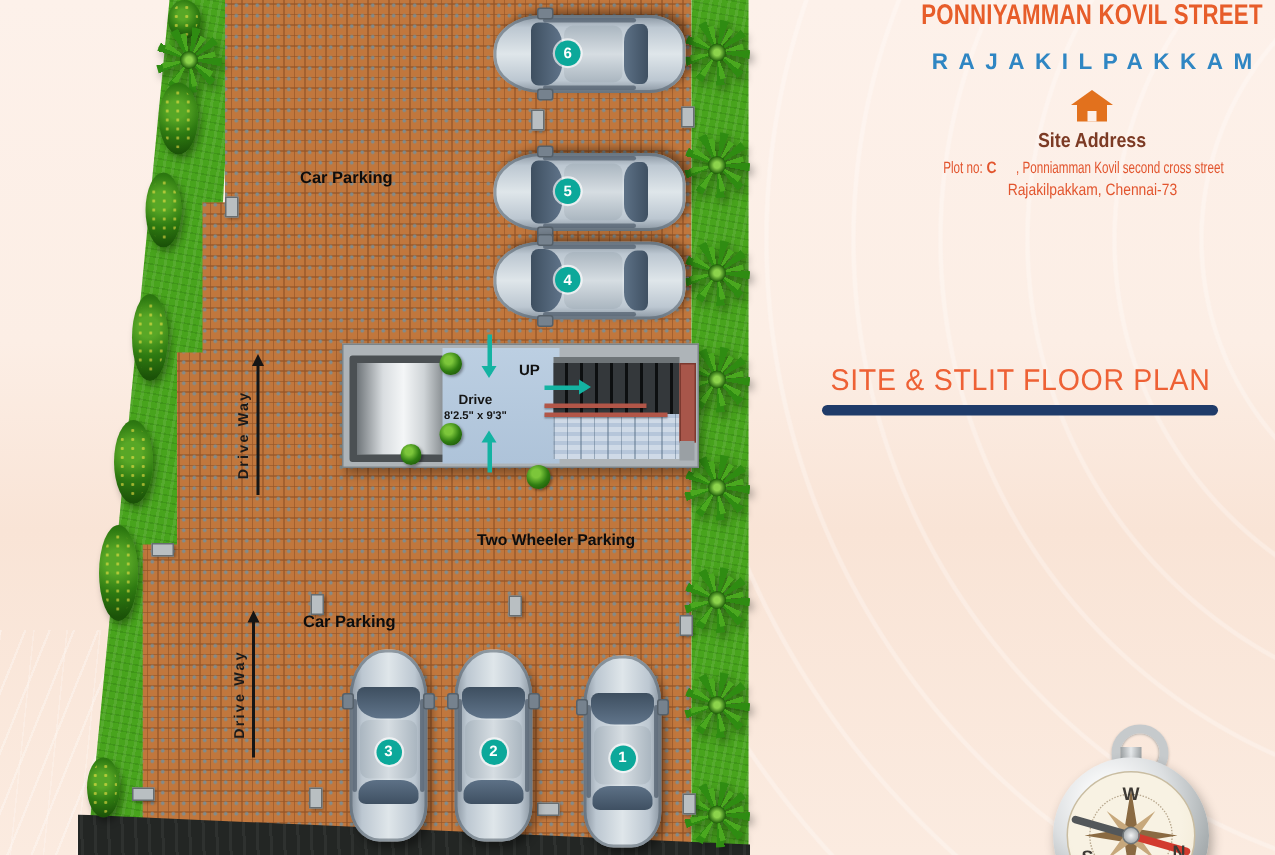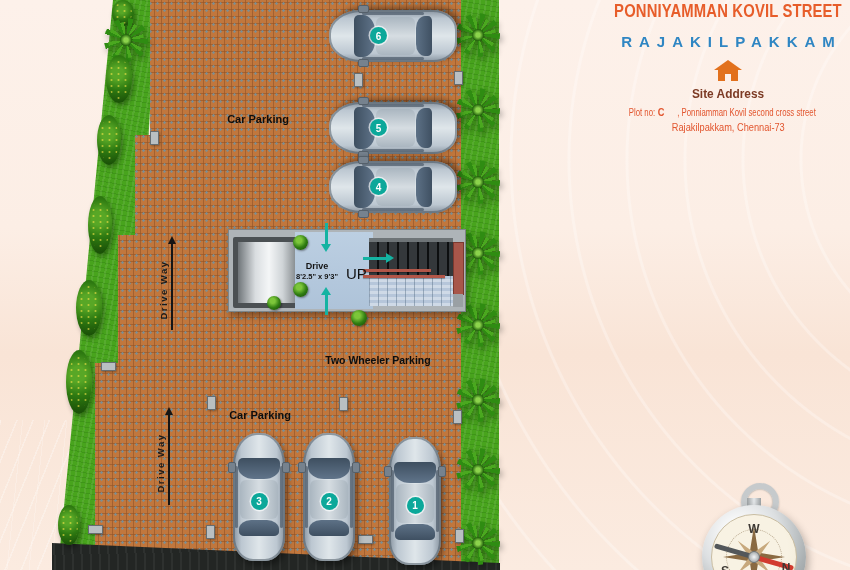--- a/index.html
+++ b/index.html
@@ -104,28 +104,28 @@
       border:5.5px solid transparent;border-top:8px solid #14b3a2;}
   .t-arrow.up::after{content:"";position:absolute;left:-4px;top:-8px;
       border:5.5px solid transparent;border-bottom:8px solid #14b3a2;}
   .t-arrow-right{position:absolute;height:3px;background:#14b3a2;}
   .t-arrow-right::after{content:"";position:absolute;right:-8px;top:-4px;
       border:5.5px solid transparent;border-left:8px solid #14b3a2;}
   .d-arrow{position:absolute;width:2px;background:#151515;}
   .d-arrow::before{content:"";position:absolute;left:-3.5px;top:-8px;
       border:4.5px solid transparent;border-bottom:8px solid #151515;}
   
-  .plan-label{position:absolute;color:#0d0d0d;font-weight:bold;white-space:nowrap;text-align:center;}
+  .plan-label{position:absolute;color:#0d0d0d;font-weight:bold;white-space:nowrap;}
   .lbl-11{font-size:11px;} .lbl-10{font-size:10.5px;}
   .driveway-label{position:absolute;color:#1a1a1a;font-weight:bold;font-size:9.5px;letter-spacing:1.5px;
       white-space:nowrap;transform:translate(-50%,-50%) rotate(-90deg);}
   .lobby-text{position:absolute;left:58px;top:31px;width:60px;text-align:center;color:#141414;}
   .lobby-text .l1{font-size:9px;font-weight:bold;}
   .lobby-text .l2{font-size:7.5px;font-weight:bold;margin-top:1px;}
-  .up-label{position:absolute;left:117px;top:35px;font-size:15px;font-weight:normal;color:#111;}
+  .up-label{position:absolute;left:117px;top:12px;font-size:10px;font-weight:bold;color:#111;}
   
   .header{position:absolute;left:550px;top:0;width:356px;text-align:center;}
   .hdr-street{color:#e75d2a;font-weight:bold;font-size:19px;letter-spacing:.2px;}
   .hdr-street span{display:inline-block;transform:scaleX(.78);transform-origin:center;white-space:nowrap;}
   .hdr-locality{color:#2f86c3;font-weight:bold;font-size:15px;letter-spacing:7px;text-indent:7px;margin-top:11px;}
   .house{position:relative;width:30px;height:22px;margin:10px auto 0;}
   .house .roof{width:0;height:0;margin:0 auto;border-left:14px solid transparent;
       border-right:14px solid transparent;border-bottom:10px solid #e2711d;}
   .house .base{width:20px;height:11px;margin:0 auto;background:#e2711d;position:relative;}
   .house .door{position:absolute;left:50%;bottom:0;width:6px;height:7px;margin-left:-3px;background:#fdf0e9;}
@@ -340,20 +340,24 @@
           <div class="door"></div>
         </div>
     </div>
     <div class="hdr-sitelbl"><span>Site Address</span></div>
     <div class="hdr-addr">
       <span class="line"><span><span>Plot no: </span><b>C</b><span>, Ponniamman Kovil second cross street</span></span></span>
       <span class="line"><span>Rajakilpakkam, Chennai-73</span></span>
     </div>
   </div>
 
+  <div class="plan-title">
+    <span class="txt">SITE &amp; STLIT FLOOR PLAN</span>
+    <div class="bar"></div>
+  </div>
 
   <div class="compass">
     <div class="loop"></div>
     <div class="stem"></div>
     <div class="body">
       <div class="face">
         <div class="tickring"></div>
         <div class="rose"></div>
         <div class="rose2"></div>
         <div class="needle"></div>

